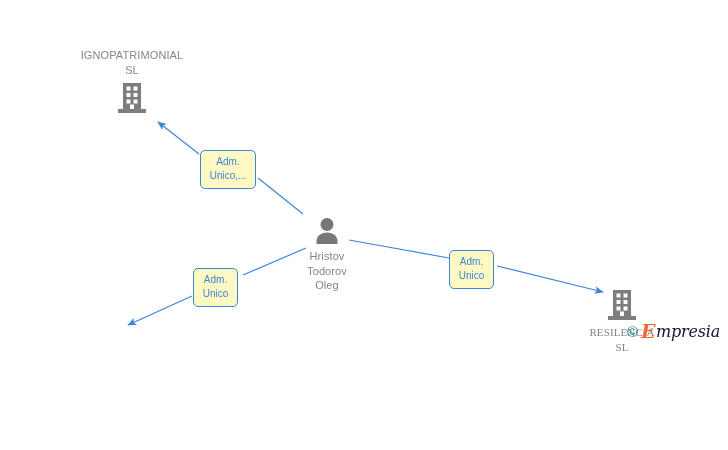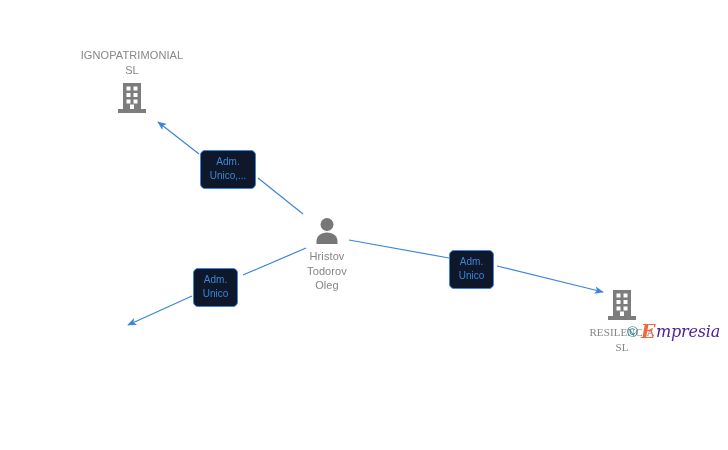--- a/index.html
+++ b/index.html
@@ -57,21 +57,21 @@
   .icon-building, .icon-person {
     display: block;
   }
 
   
   .rel-label {
     position: absolute;
     box-sizing: border-box;
     border: 1px solid #3d85d8;
     border-radius: 5px;
-    background: #0f172a;
+    background: #fef9c3;
     color: #3d85d8;
     font-size: 10px;
     line-height: 14px;
     text-align: center;
     padding: 4px 6px 5px 6px;
     white-space: pre-line;
     z-index: 5;
   }
 
   
@@ -92,21 +92,21 @@
   #watermark .wm-e {
     color: #f4663a;
     font-family: "DejaVu Serif", serif;
     font-style: italic;
     font-weight: bold;
     font-size: 19px;
     line-height: 1;
     letter-spacing: -0.5px;
   }
   #watermark .wm-rest {
-    color: #4c1d95;
+    color: #0f172a;
     font-family: "DejaVu Serif", serif;
     font-style: italic;
     font-size: 16px;
     line-height: 1;
     letter-spacing: -0.2px;
     margin-left: -2px;
   }
 </style>
 </head>
 <body>

